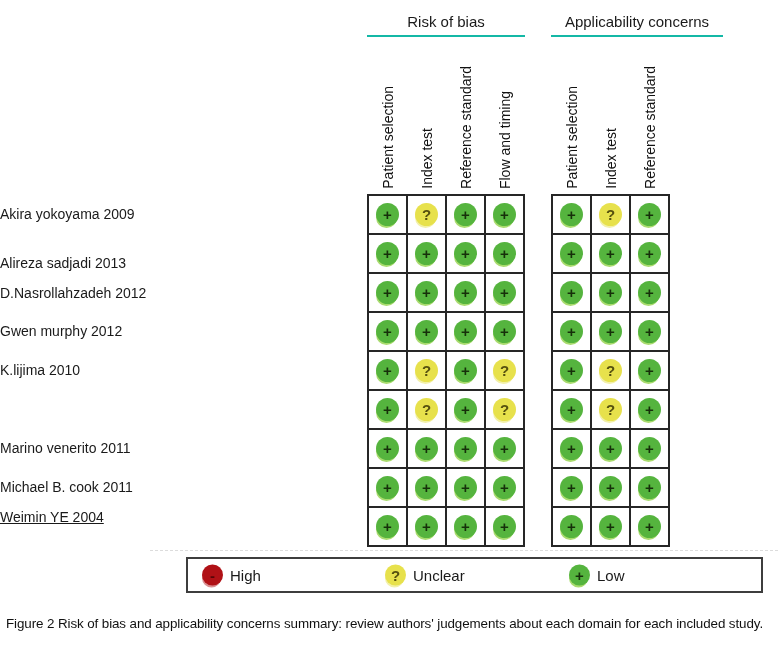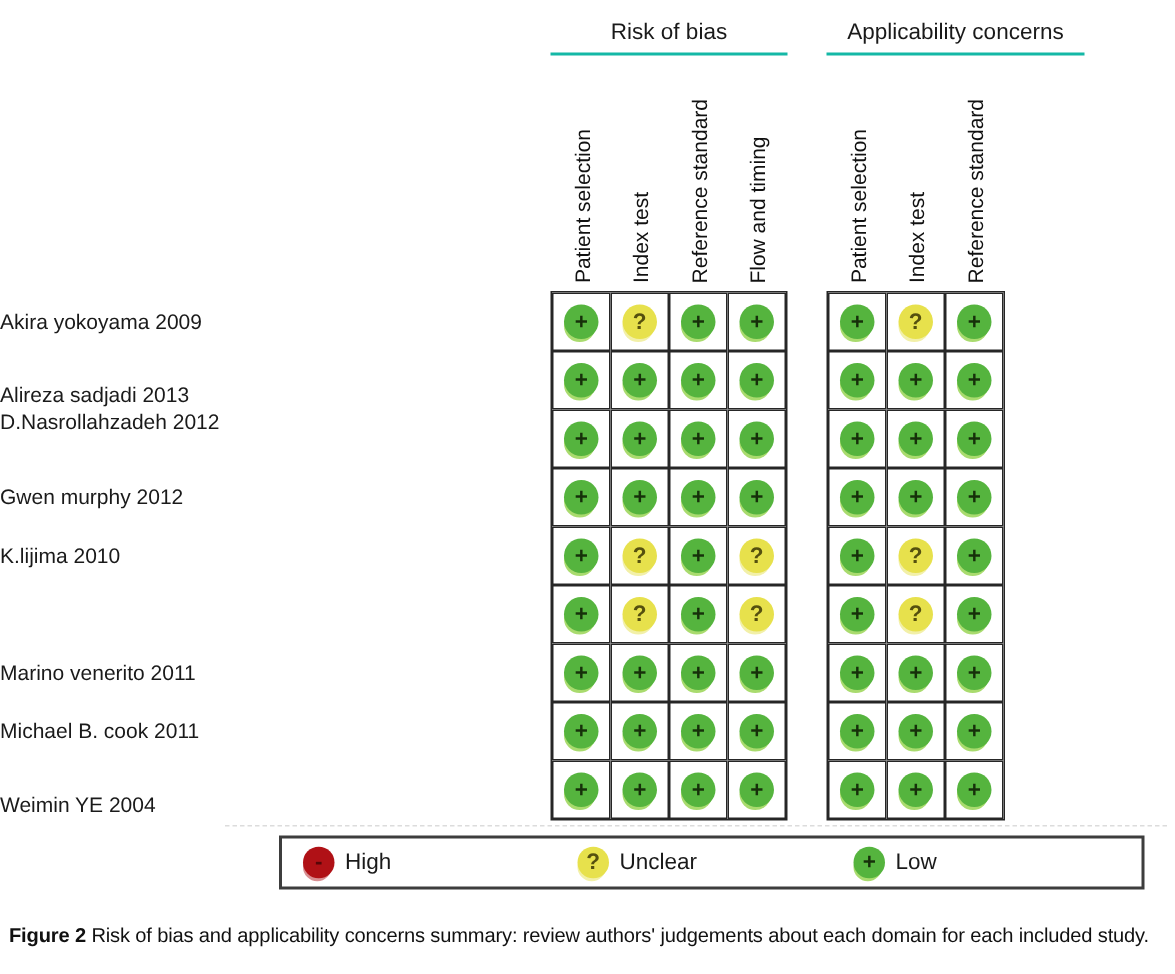--- a/index.html
+++ b/index.html
@@ -31,21 +31,21 @@
           border:2px solid #3d3d3d;background:#fff;box-sizing:border-box}
   .legend-item{position:absolute;top:50%;transform:translateY(-50%);display:flex;
                align-items:center;gap:7px;font-size:15px}
   .legend-item .marker{width:21px;height:21px;flex:0 0 21px}
   .legend-item:nth-child(1){left:14px}
   .legend-item:nth-child(2){left:197px}
   .legend-item:nth-child(3){left:381px}
 
   #caption{position:absolute;left:6px;top:616px;width:775px;font-size:13.4px;
            letter-spacing:-0.1px;color:#111}
-  #caption b{font-weight:bold}
+  #caption b{font-weight:normal}
 </style>
 </head>
 <body>
 
 <div id="figure">
 
   <div class="ghead" id="gh-rob">Risk of bias</div>
 
   <div class="ghead" id="gh-app">Applicability concerns</div>
 
@@ -262,19 +262,19 @@
   <div id="caption"><b>Figure 2</b><span> Risk of bias and applicability concerns summary: review authors' judgements about each domain for each included study.</span></div>
 <div class="vlabel" style="left: 378.5px;">Patient selection</div>
     <div class="vlabel" style="left: 417.5px;">Index test</div>
     <div class="vlabel" style="left: 456.5px;">Reference standard</div>
     <div class="vlabel" style="left: 495.5px;">Flow and timing</div>
     <div class="vlabel" style="left: 562.5px;">Patient selection</div>
     <div class="vlabel" style="left: 601.5px;">Index test</div>
     <div class="vlabel" style="left: 640.5px;">Reference standard</div>
     <div class="rowlabel" style="top: 195px;">Akira yokoyama 2009</div>
     <div class="rowlabel" style="top: 244px;">Alireza sadjadi 2013</div>
-    <div class="rowlabel" style="top: 262px;">D.Nasrollahzadeh 2012</div>
+    <div class="rowlabel" style="top: 274px;">D.Nasrollahzadeh 2012</div>
     <div class="rowlabel" style="top: 312px;">Gwen murphy 2012</div>
     <div class="rowlabel" style="top: 351px;">K.lijima 2010</div>
     <div class="rowlabel" style="top: 429px;">Marino venerito 2011</div>
     <div class="rowlabel" style="top: 468px;">Michael B. cook 2011</div>
-    <div class="rowlabel" style="top: 517px;">Weimin YE 2004</div>
+    <div class="rowlabel" style="top: 498px; text-decoration: underline;">Weimin YE 2004</div>
   </div>
 
 </body></html>

